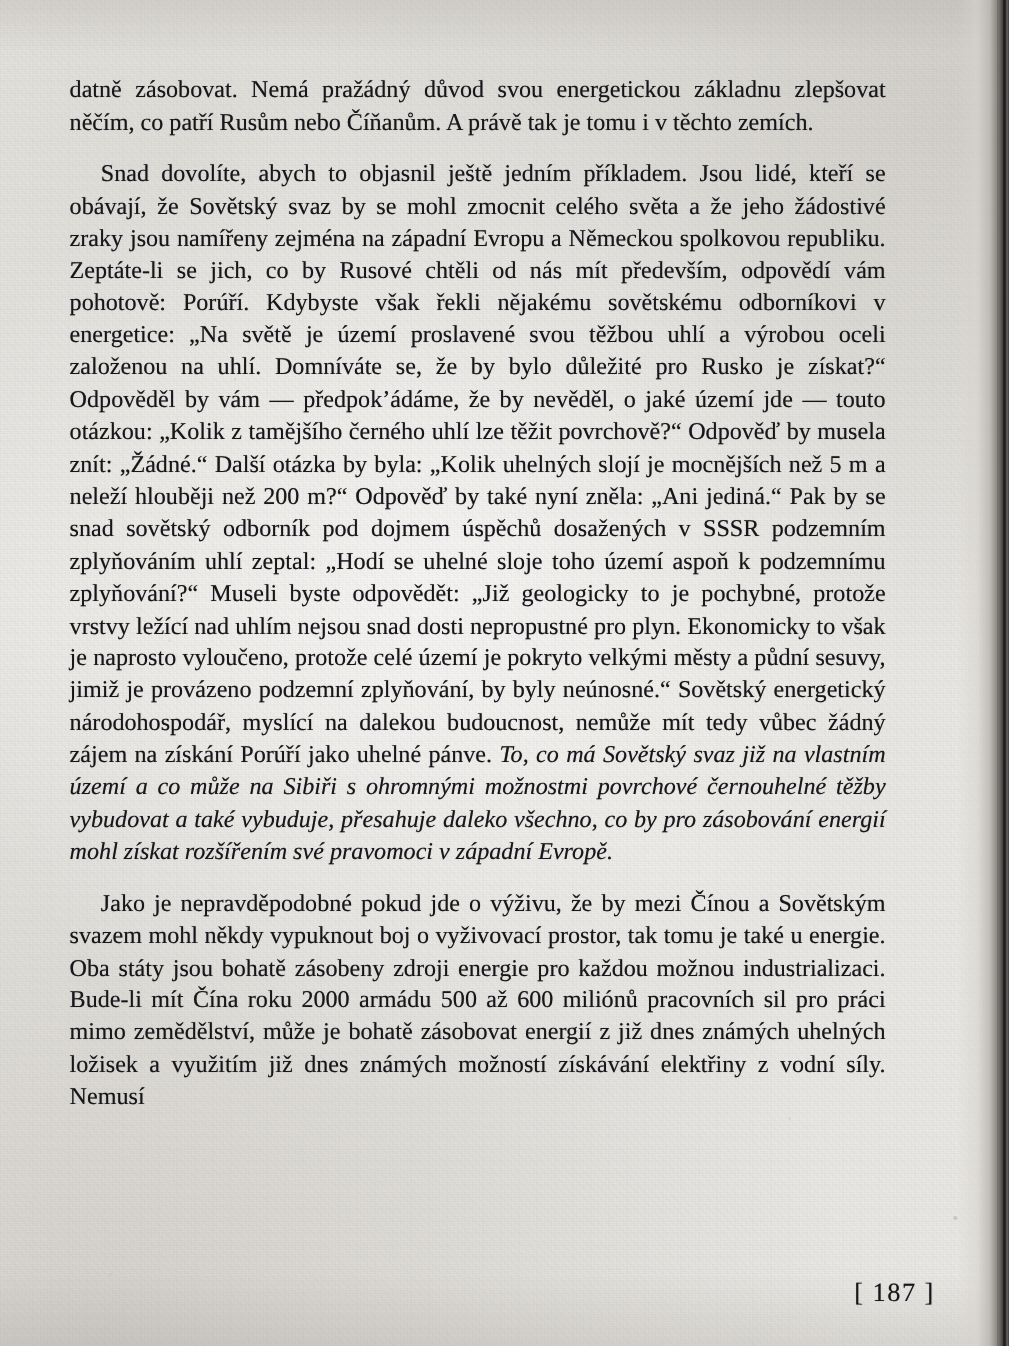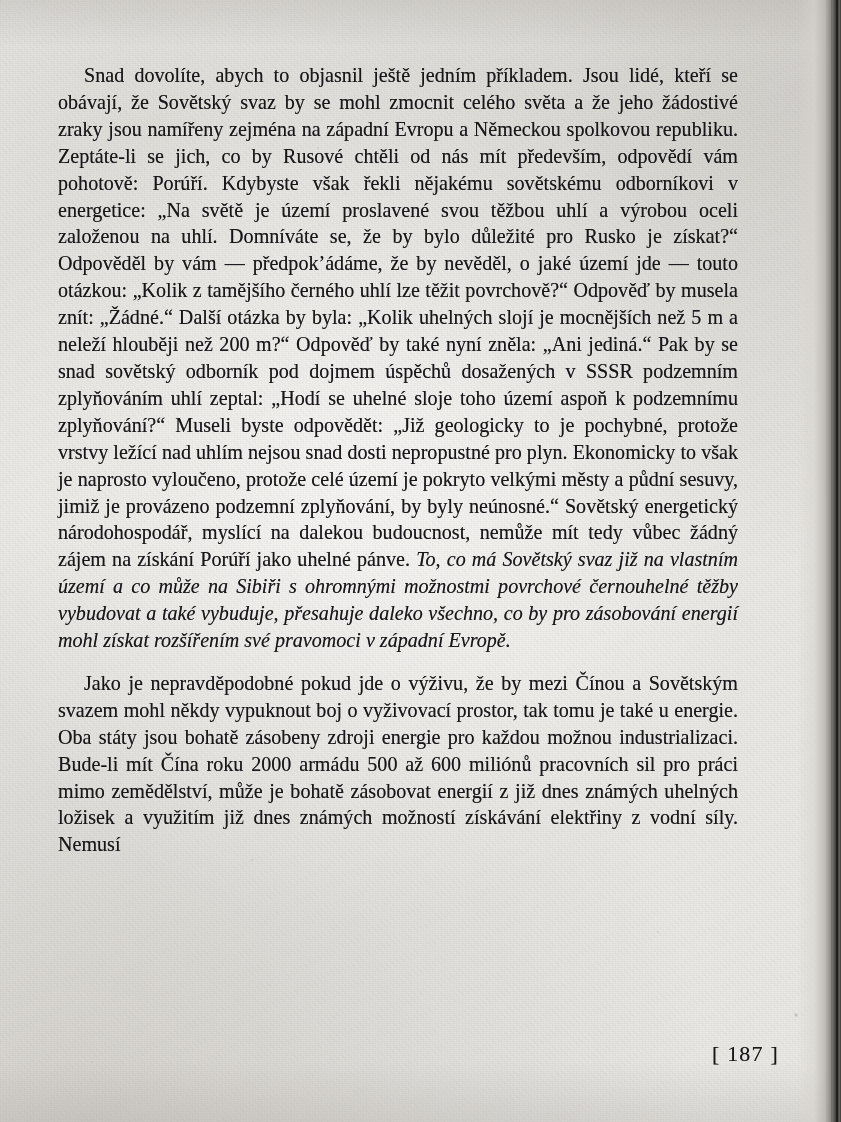--- a/index.html
+++ b/index.html
@@ -128,21 +128,21 @@
 
   
   .ink {
     text-shadow: 0 0 0.6px rgba(23,22,26,0.55);
   }
 
   
   .folio {
     position: absolute;
     right: 62px;
-    bottom: 55px;
+    bottom: 32px;
     font-family: "Liberation Serif", "DejaVu Serif", serif;
     font-size: 22px;
     letter-spacing: 1.2px;
     color: #17161a;
     text-shadow: 0 0 0.6px rgba(23,22,26,0.5);
     text-align: center;
   }
 
   
   .scan-shade-top,
@@ -168,20 +168,21 @@
 
 <div class="scan-page">
 
   <div class="paper-grain"></div>
   <div class="paper-speckles"></div>
   <div class="scan-shade-top"></div>
   <div class="scan-shade-bottom"></div>
 
   <div class="text-block ink">
 
+    <p class="para"><span>datně zásobovat. Nemá pražádný důvod svou energetickou základnu zlepšovat něčím, co patří Rusům nebo Číňanům. A právě tak je tomu i v těchto zemích.</span></p>
 
     <p class="para indent"><span>Snad dovolíte, abych to objasnil ještě jedním příkladem. Jsou lidé, kteří se obávají, že Sovětský svaz by se mohl zmocnit celého světa a že jeho žádostivé zraky jsou namířeny zejména na západní Evropu a Německou spolkovou republiku. Zeptáte-li se jich, co by Rusové chtěli od nás mít především, odpovědí vám pohotově: Porúří. Kdybyste však řekli nějakému sovětskému odborníkovi v energetice: „Na světě je území proslavené svou těžbou uhlí a výrobou oceli založenou na uhlí. Domníváte se, že by bylo důležité pro Rusko je získat?“ Odpověděl by vám — předpok’ádáme, že by nevěděl, o jaké území jde — touto otázkou: „Kolik z tamějšího černého uhlí lze těžit povrchově?“ Odpověď by musela znít: „Žádné.“ Další otázka by byla: „Kolik uhelných slojí je mocnějších než 5 m a neleží hlouběji než 200 m?“ Odpověď by také nyní zněla: „Ani jediná.“ Pak by se snad sovětský odborník pod dojmem úspěchů dosažených v SSSR podzemním zplyňováním uhlí zeptal: „Hodí se uhelné sloje toho území aspoň k podzemnímu zplyňování?“ Museli byste odpovědět: „Již geologicky to je pochybné, protože vrstvy ležící nad uhlím nejsou snad dosti nepropustné pro plyn. Ekonomicky to však je naprosto vyloučeno, protože celé území je pokryto velkými městy a půdní sesuvy, jimiž je provázeno podzemní zplyňování, by byly neúnosné.“ Sovětský energetický národohospodář, myslící na dalekou budoucnost, nemůže mít tedy vůbec žádný zájem na získání Porúří jako uhelné pánve. </span><span class="emph">To, co má Sovětský svaz již na vlastním území a co může na Sibiři s ohromnými možnostmi povrchové černouhelné těžby vybudovat a také vybuduje, přesahuje daleko všechno, co by pro zásobování energií mohl získat rozšířením své pravomoci v západní Evropě.</span></p>
 
     <p class="para indent"><span>Jako je nepravděpodobné pokud jde o výživu, že by mezi Čínou a Sovětským svazem mohl někdy vypuknout boj o vyživovací prostor, tak tomu je také u energie. Oba státy jsou bohatě zásobeny zdroji energie pro každou možnou industrializaci. Bude-li mít Čína roku 2000 armádu 500 až 600 miliónů pracovních sil pro práci mimo zemědělství, může je bohatě zásobovat energií z již dnes známých uhelných ložisek a využitím již dnes známých možností získávání elektřiny z vodní síly. Nemusí</span></p>
 
   </div>
 
   <div class="folio">[ 187 ]</div>
 
   <div class="binding-edge"></div>

